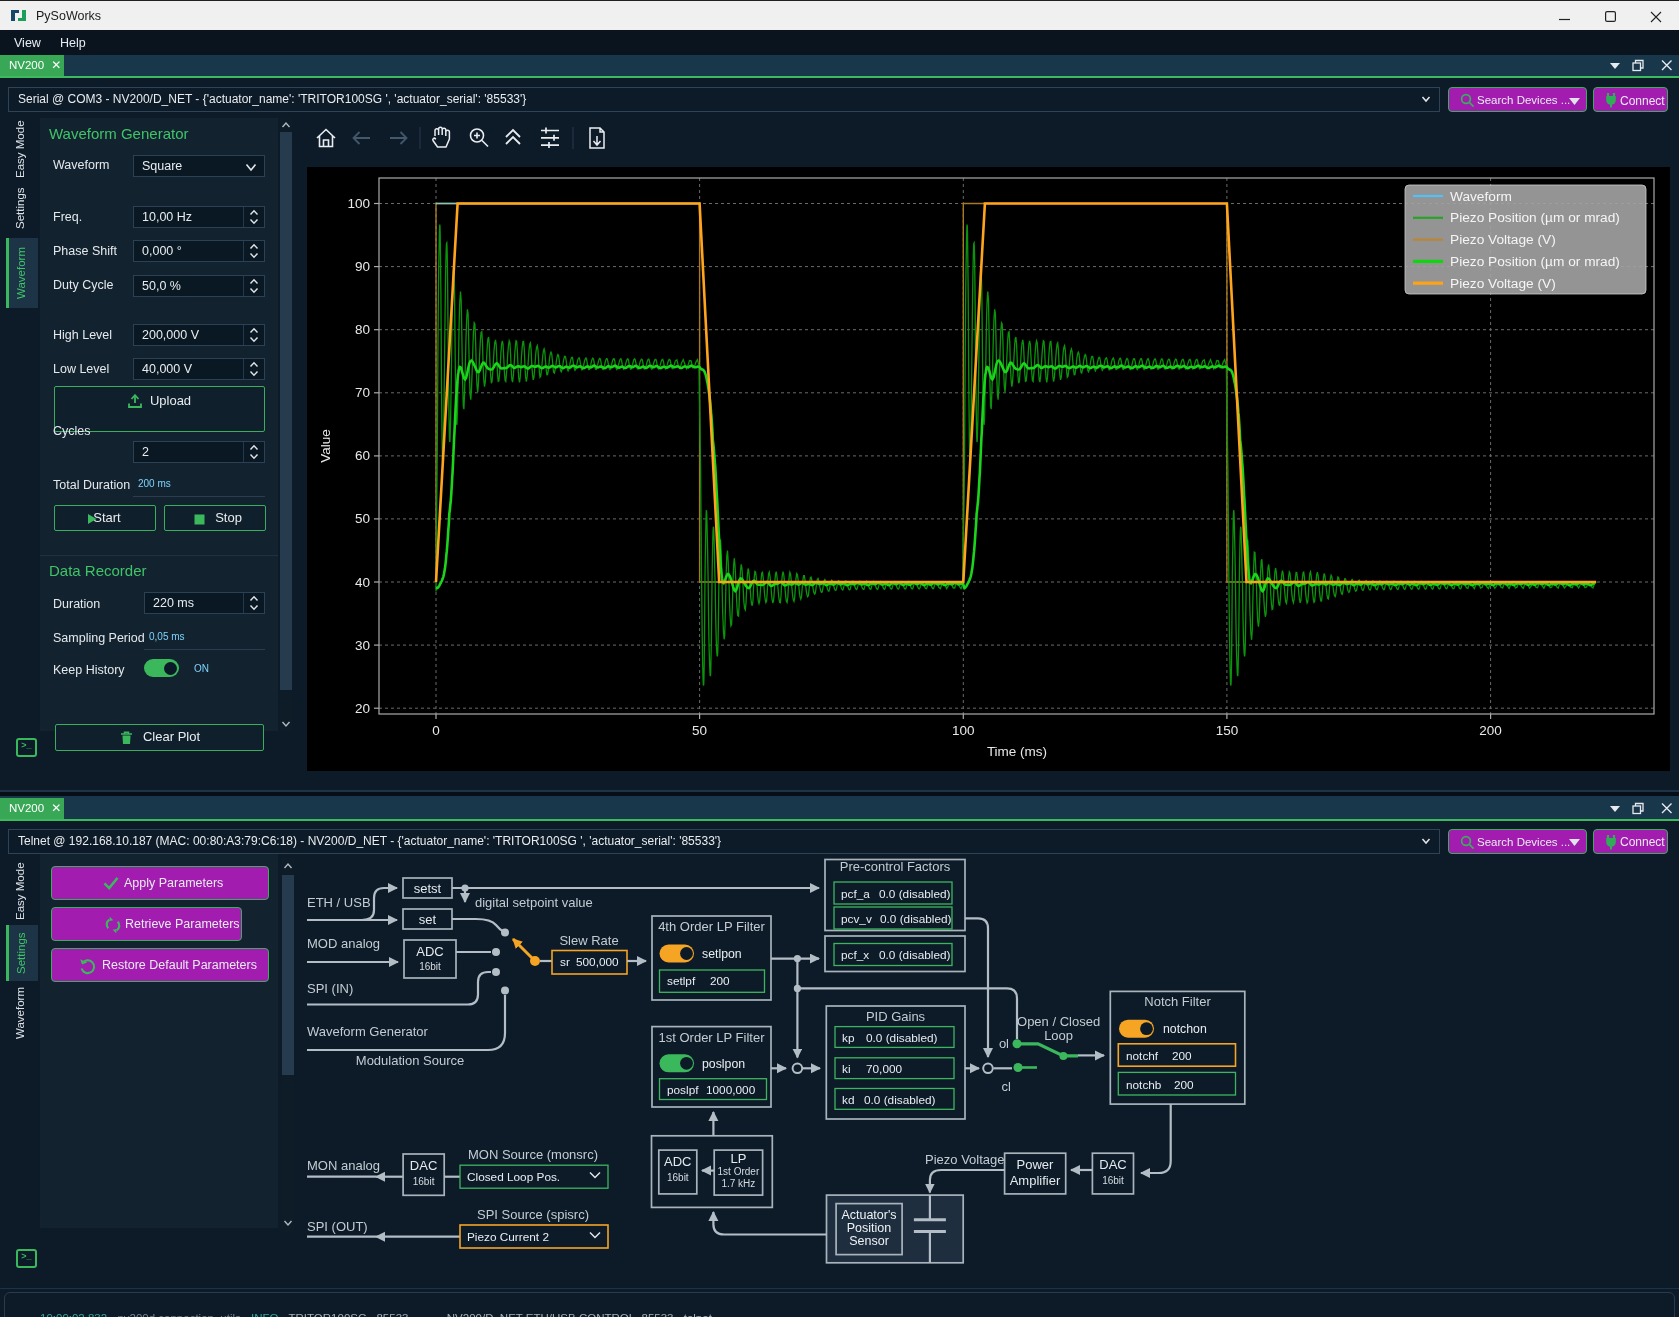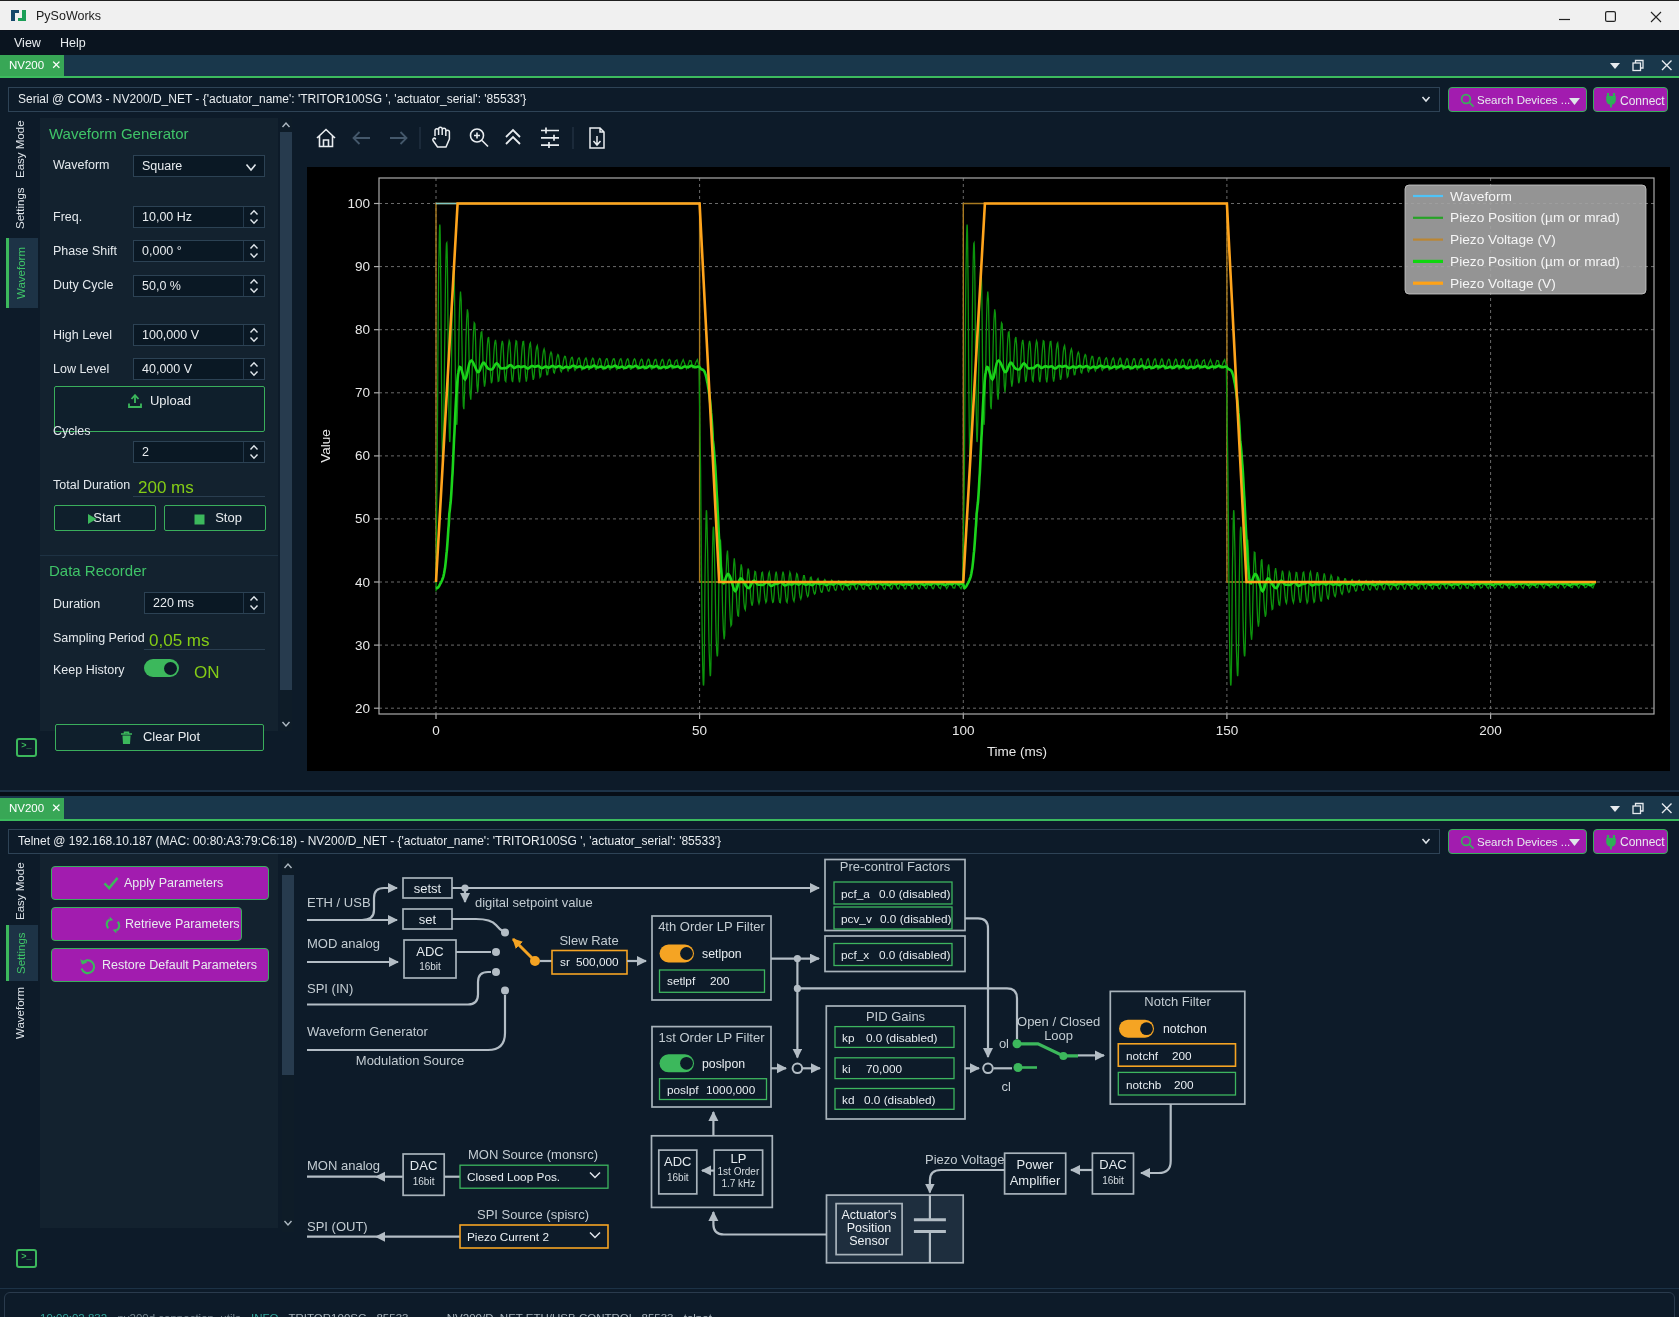--- a/index.html
+++ b/index.html
@@ -21,21 +21,21 @@
 .combo .chev{position:absolute;right:8px;top:6px;width:10px;height:10px}
 .gbtn{position:absolute;background:#a21caf;border:1px solid #3aae5c;border-radius:4px;color:#e8ecef;font-size:13px;white-space:nowrap}
 .sidebar{position:absolute;left:6px;width:32px}
 .vtab{position:absolute;left:0;width:32px;color:#dde3e8;font-size:11.5px}
 .vtab span{position:absolute;left:8px;top:0;height:100%;writing-mode:vertical-rl;transform:rotate(180deg);text-align:center;white-space:nowrap}
 .vtab.sel{background:#1d3346;border-left:3px solid #3cb85c;color:#3fc468}
 .vtab.sel span{left:6px}
 .panel{position:absolute;left:40px;width:238px;background:#13222f}
 .ptitle{position:absolute;left:9px;color:#3fc468;font-size:15px}
 .plabel{position:absolute;left:13px;font-size:12.5px;color:#e4e9ed}
-.pvalue{position:absolute;font-size:17px;color:#84cc16}
+.pvalue{position:absolute;font-size:10px;color:#7dd3fc}
 .spin{position:absolute;left:93px;width:132px;height:22px;background:#0a1824;border:1px solid #2c4254;font-size:12.5px;color:#e8ecef}
 .spin .v{position:absolute;left:8px;top:3px}
 .spin .sep{position:absolute;right:20px;top:0;width:1px;height:20px;background:#24394b}
 .spin .up,.spin .dn{position:absolute;right:4px;width:12px;height:10px}
 .spin .up{top:1px}.spin .dn{bottom:1px}
 .underline{position:absolute;height:1px;background:#2a3e50}
 .pbtn{position:absolute;background:#0f1f2c;border:1px solid #3aae5c;border-radius:2px;color:#e8ecef;font-size:13px;text-align:center}
 .scroll{position:absolute;width:12px;background:#0e1c28}
 .scroll .thumb{position:absolute;left:0;width:12px;background:#273b4e}
 .toggle{position:absolute;width:35px;height:18px;border-radius:9px;background:#3cb85c}
@@ -154,21 +154,21 @@
       <div class="sep"></div>
    <svg class="up" viewBox="0 0 12 10">
         <path d="M2.5 6.5 L6 2.8 L9.5 6.5" stroke="#dfe5ea" stroke-width="1.4" fill="none"></path>
       </svg>
    <svg class="dn" viewBox="0 0 12 10">
         <path d="M2.5 3.5 L6 7.2 L9.5 3.5" stroke="#dfe5ea" stroke-width="1.4" fill="none"></path>
       </svg>
     </div>
  <div class="plabel" style="top:210px">High Level</div>
  <div class="spin" style="top:206px">
-      <div class="v">100,000 V</div>
+      <div class="v">200,000 V</div>
       <div class="sep"></div>
    <svg class="up" viewBox="0 0 12 10">
         <path d="M2.5 6.5 L6 2.8 L9.5 6.5" stroke="#dfe5ea" stroke-width="1.4" fill="none"></path>
       </svg>
    <svg class="dn" viewBox="0 0 12 10">
         <path d="M2.5 3.5 L6 7.2 L9.5 3.5" stroke="#dfe5ea" stroke-width="1.4" fill="none"></path>
       </svg>
     </div>
  <div class="plabel" style="top:244px">Low Level</div>
  <div class="spin" style="top:240px">

